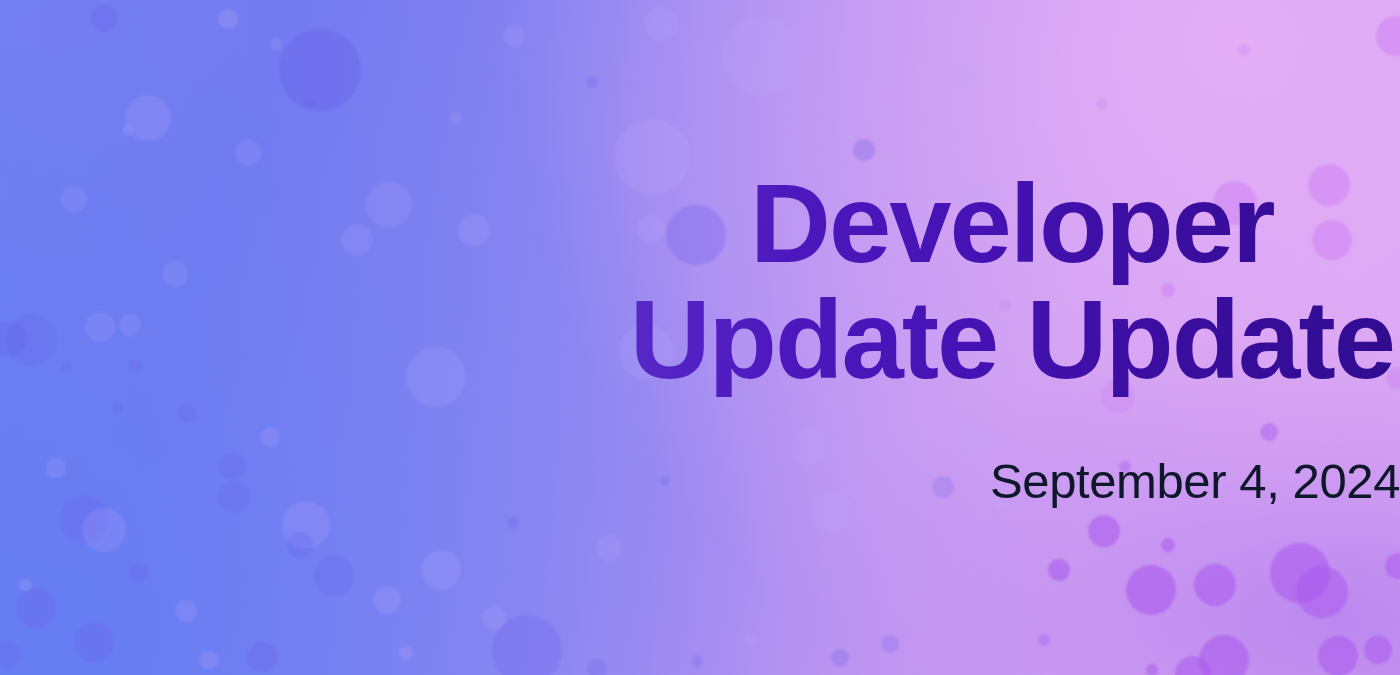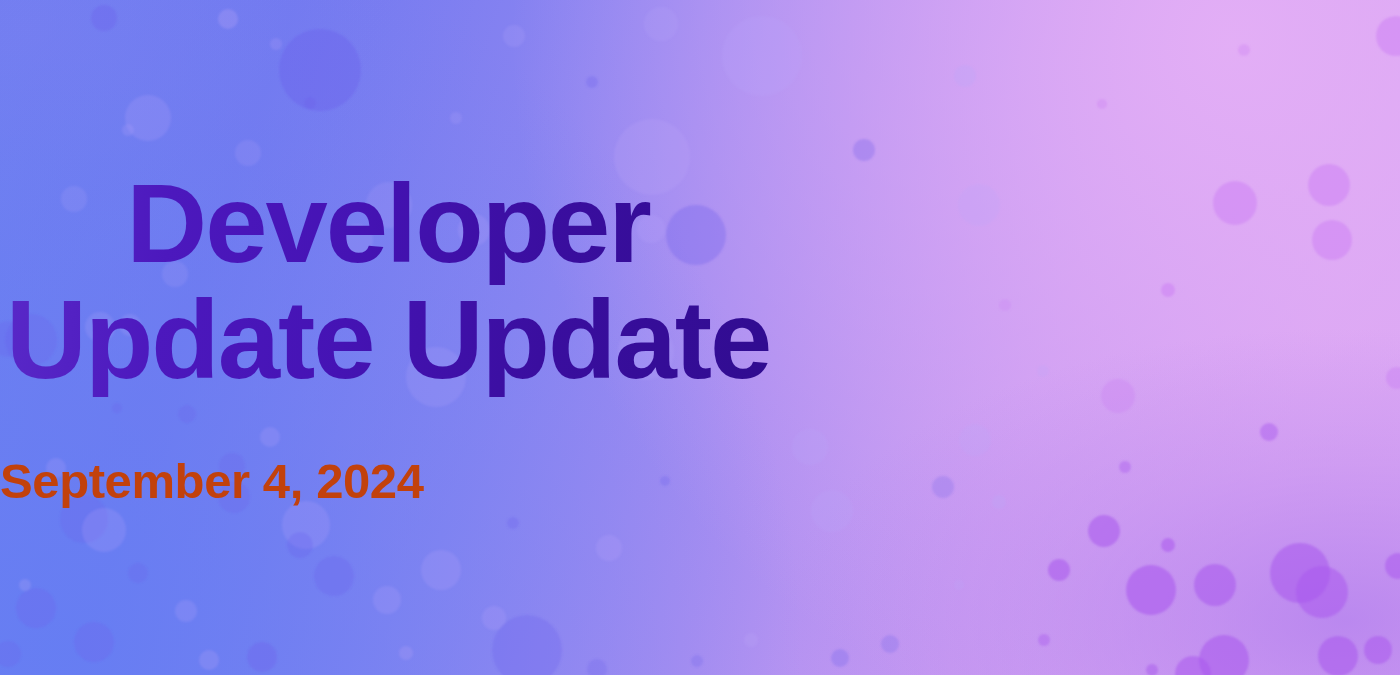--- a/index.html
+++ b/index.html
@@ -73,21 +73,21 @@
     width: 1400px;
     height: 675px;
   }
 
   
   .content {
     position: absolute;
     inset: 0;
     display: flex;
     flex-direction: column;
-    align-items: flex-start;
+    align-items: flex-end;
     justify-content: center;
     text-align: center;
   }
   .title {
     margin: 0;
     font-size: 112px;
     line-height: 1.03;
     font-weight: 700;
     letter-spacing: -2.0px;
     background-image: linear-gradient(96deg,
@@ -102,23 +102,23 @@
     -webkit-text-fill-color: transparent;
     padding: 0 6px;
   }
   .title .line {
     display: block;
   }
   .subtitle {
     margin: 0;
     margin-top: 56px;
     font-size: 49px;
-    font-weight: 700;
+    font-weight: 400;
     letter-spacing: -0.4px;
-    color: #c2410c;
+    color: #0f172a;
   }
 </style>
 </head>
 <body>
 
 <div id="banner">
 
   <div class="bg-base"></div>
   <div class="bg-glow-tl"></div>
   <div class="bg-glow-tr"></div>

